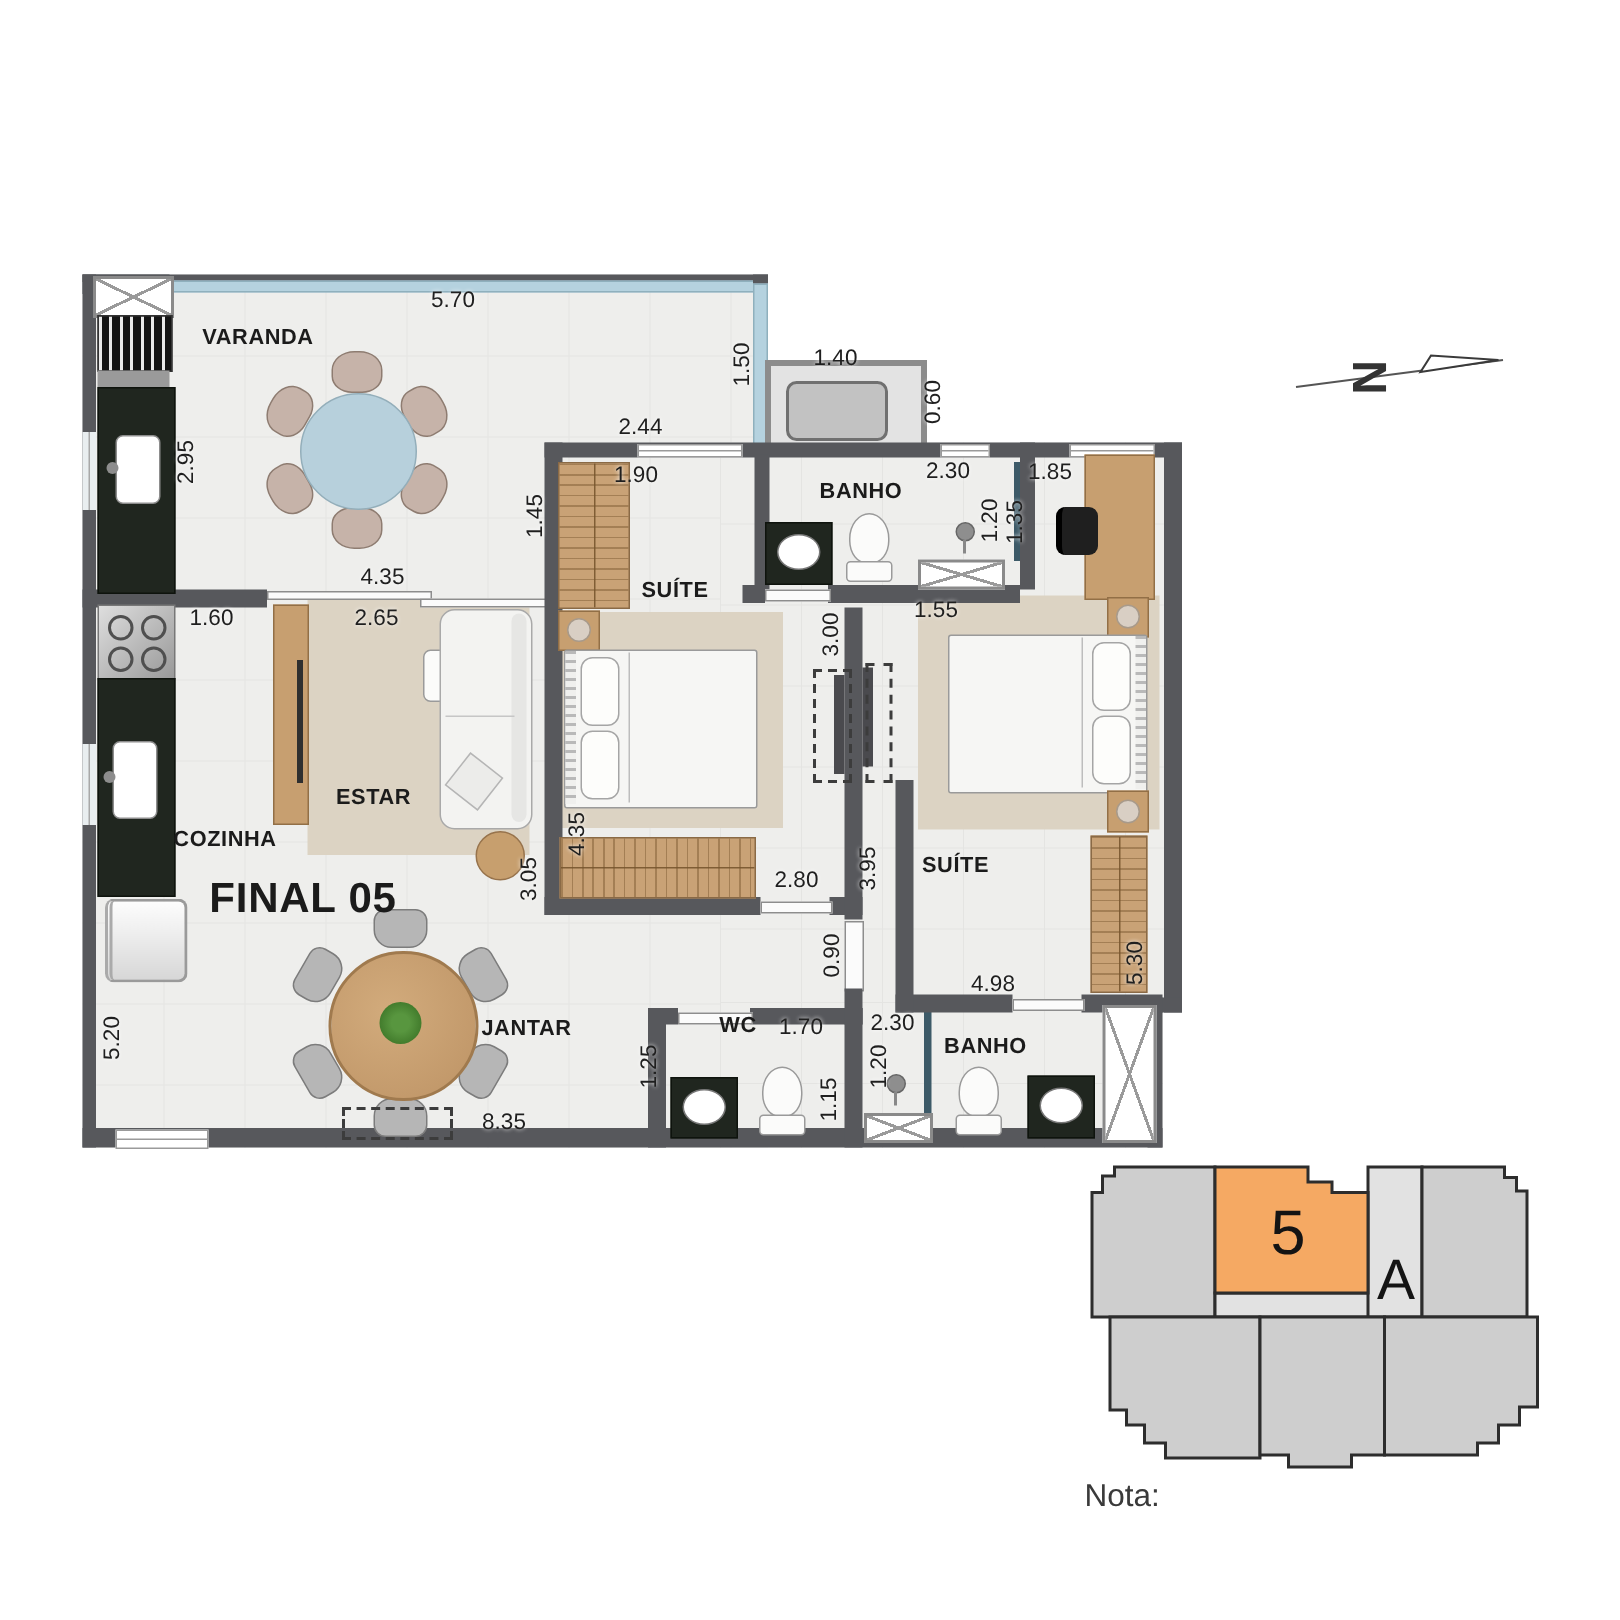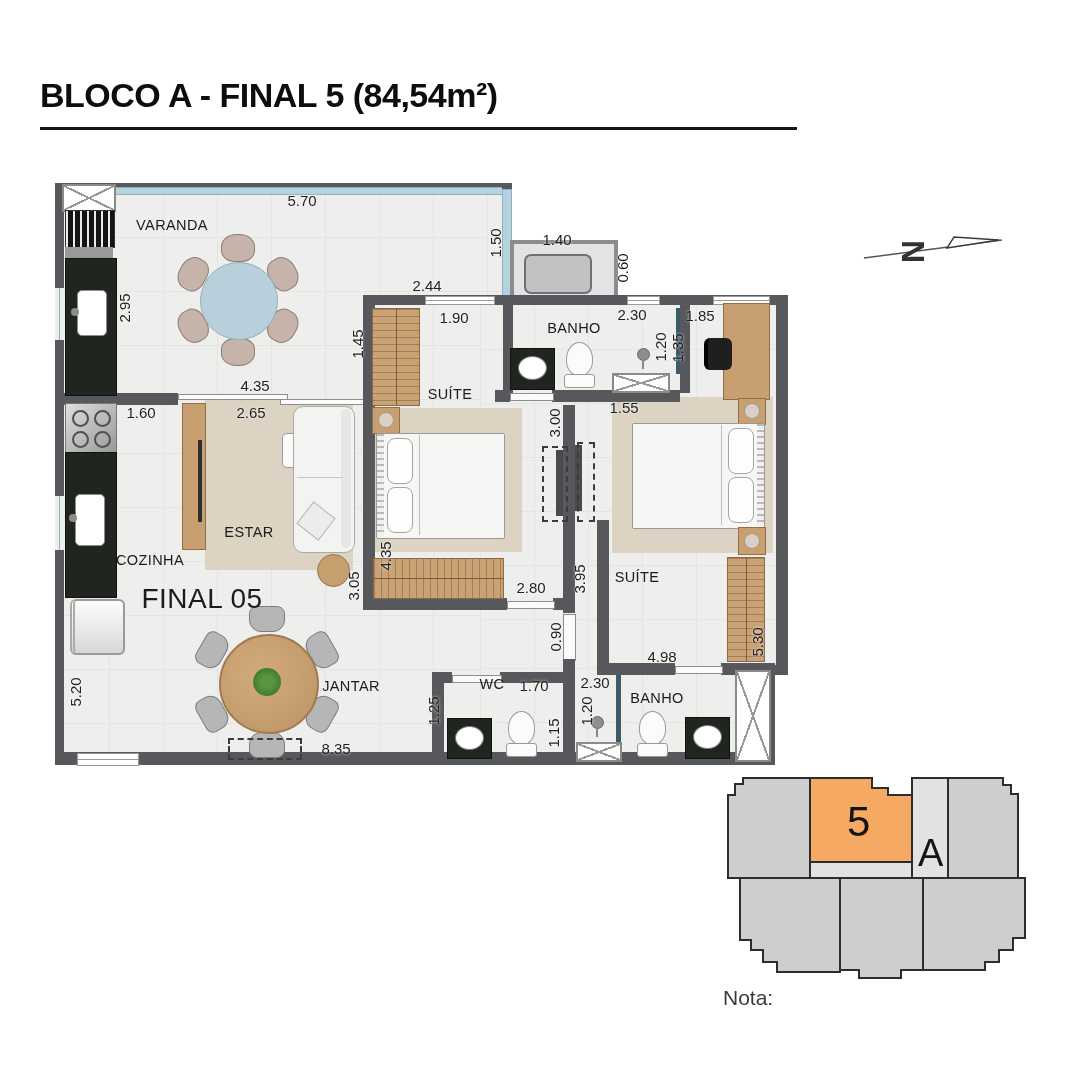--- a/index.html
+++ b/index.html
@@ -38,37 +38,36 @@
       repeating-linear-gradient(180deg, rgba(118,84,44,.45) 0 1px, transparent 1px 7px),
       linear-gradient(rgba(120,86,46,.9),rgba(120,86,46,.9)) center/1px 100% no-repeat,#c9a276;
       border:1px solid #8a6a46;}
   .sink{position:absolute;background:#fff;border:1px solid #8d8d8d;border-radius:5px;}
   .oval{position:absolute;background:#fff;border:1px solid #777;border-radius:50%;}
   .wfix{position:absolute;background:#fbfbfa;border:1px solid #9a9a9a;}
   .dash{position:absolute;border:2px dashed #3c3c3c;}
   .dim{position:absolute;transform:translate(-50%,-50%);font-size:15px;color:#1f1f1f;
        white-space:nowrap;text-shadow:0 0 3px rgba(255,255,255,.95);}
   .dim.v{transform:translate(-50%,-50%) rotate(-90deg);}
-  .room{position:absolute;transform:translate(-50%,-50%);font-weight:normal;font-size:14.5px;
+  .room{position:absolute;transform:translate(-50%,-50%);font-weight:bold;font-size:14.5px;
         color:#1b1b1b;letter-spacing:.4px;white-space:nowrap;text-align:center;}
   .room.big{font-size:28px;letter-spacing:.5px;}
   .chair{position:absolute;left:50%;top:50%;width:34px;height:24px;background:#b6b6b6;
          border:1px solid #7c7c7c;border-radius:8px 8px 12px 12px;}
   .vchair{position:absolute;left:50%;top:50%;width:32px;height:26px;background:#c6b3a9;
          border:1px solid #8e7c71;border-radius:45% 45% 40% 40%;}
   .burner{position:absolute;width:13px;height:13px;border:2px solid #4f4f4f;border-radius:50%;}
   .note-h{position:absolute;left:723px;top:986px;font-size:21px;color:#3a3a3a;}
   .note-b{position:absolute;left:723px;top:1031px;font-size:20px;color:#3a3a3a;}
 </style>
 </head>
 <body>
 
 <div class="page">
 
-  <h1 class="title">BLOCO A - FINAL 5 (84,54m²)</h1>
 
   <div class="plan">
 
     <div class="floor" style="left:5px;top:5px;width:457px;height:582px;"></div>
     <div class="floor" style="left:430px;top:117px;width:308px;height:380px;"></div>
     <div class="floor" style="left:430px;top:490px;width:295px;height:97px;"></div>
 
     <div class="rug" style="left:155px;top:222px;width:148px;height:170px;"></div>
     <div class="rug" style="left:322px;top:230px;width:150px;height:144px;"></div>
     <div class="rug" style="left:562px;top:219px;width:161px;height:156px;"></div>
@@ -245,21 +244,21 @@
     <span class="room" style="left:587px;top:399px;">SUÍTE</span>
     <span class="room" style="left:442px;top:506px;">WC</span>
     <span class="room" style="left:607px;top:520px;">BANHO</span>
 
     <span class="dim" style="left:252px;top:22px;">5.70</span>
     <span class="dim" style="left:507px;top:61px;">1.40</span>
     <span class="dim v" style="left:572px;top:90px;">0.60</span>
     <span class="dim v" style="left:445px;top:65px;">1.50</span>
     <span class="dim v" style="left:74px;top:130px;">2.95</span>
     <span class="dim" style="left:377px;top:107px;">2.44</span>
-    <span class="dim" style="left:404px;top:139px;text-align:right;">1.90</span>
+    <span class="dim" style="left:374px;top:139px;text-align:right;">1.90</span>
     <span class="dim" style="left:582px;top:136px;">2.30</span>
     <span class="dim v" style="left:610px;top:169px;">1.20</span>
     <span class="dim" style="left:650px;top:137px;">1.85</span>
     <span class="dim v" style="left:627px;top:170px;">1.35</span>
     <span class="dim v" style="left:307px;top:166px;">1.45</span>
     <span class="dim" style="left:205px;top:207px;">4.35</span>
     <span class="dim" style="left:91px;top:234px;">1.60</span>
     <span class="dim" style="left:201px;top:234px;">2.65</span>
     <span class="dim" style="left:574px;top:229px;">1.55</span>
     <span class="dim v" style="left:504px;top:245px;">3.00</span>

